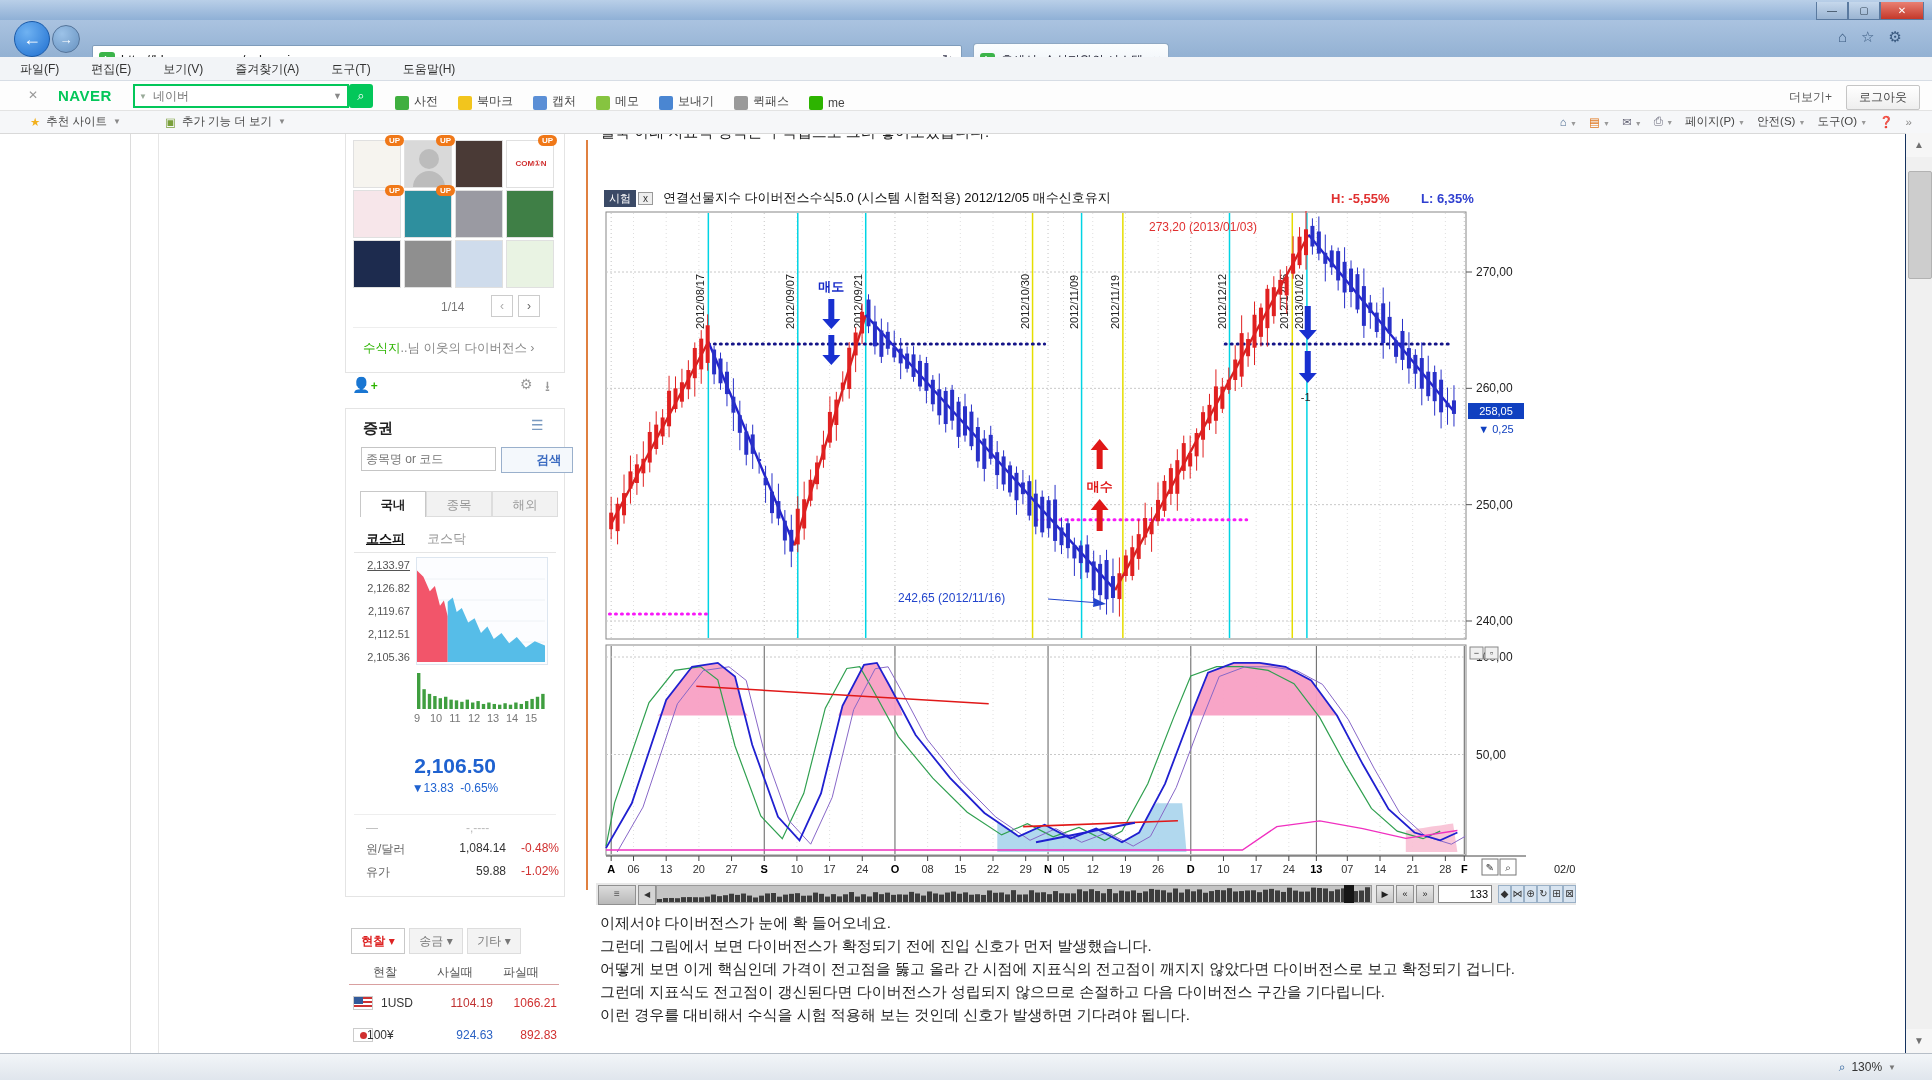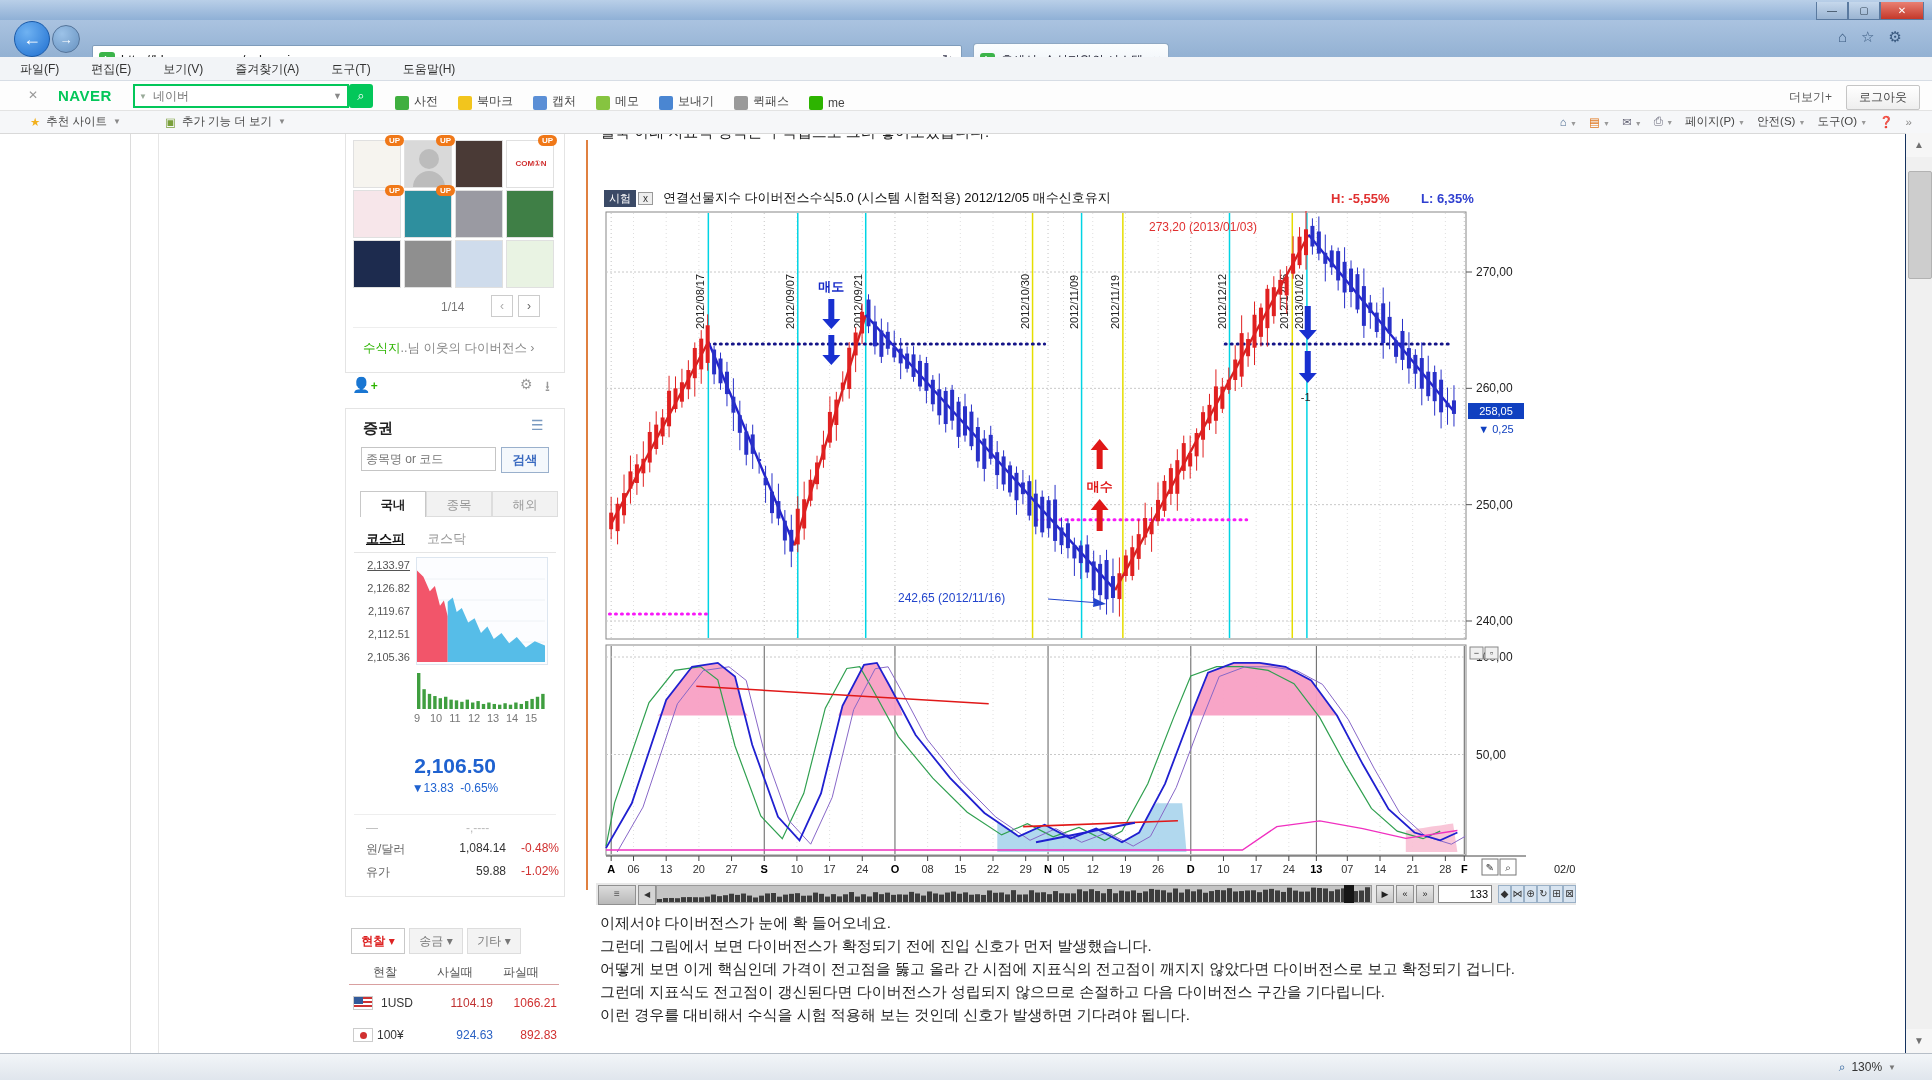--- a/index.html
+++ b/index.html
@@ -194,21 +194,21 @@
     </div>
 
     <span class="abs" style="left:352px;top:243px;font-size:15px;color:#666;">👤<span style="color:#2db400;font-weight:bold;font-size:12px;">+</span></span>
     <span class="abs" style="left:520px;top:243px;font-size:14px;color:#999;">⚙</span>
     <span class="abs" style="left:545px;top:243px;font-size:14px;color:#999;">⭳</span>
 
     <div class="sb-box" style="left:345px;top:275px;width:218px;height:487px;">
       <span class="abs" style="left:17px;top:10px;font-size:15px;font-weight:bold;color:#222;">증권</span>
       <span class="abs" style="left:185px;top:8px;color:#7a9ac0;font-size:14px;">☰</span>
       <input class="abs" style="left: 15px; top: 38px; width: 125px; height: 22px; border: 1px solid rgb(197, 197, 197); font-size: 12px; color: rgb(136, 136, 136); padding: 0px 4px;" placeholder="종목명 or 코드">
-      <span class="abs" style="left:155px;top:38px;width:46px;height:24px;border:1px solid #9ab0cc;background:#f4f8fc;color:#3a6ac0;font-weight:bold;font-size:12.5px;text-align:center;line-height:24px;">검색</span>
+      <span class="abs" style="left:155px;top:38px;width:46px;height:24px;border:1px solid #9ab0cc;background:#f4f8fc;color:#3a6ac0;font-weight:bold;font-size:12.5px;text-align:center;line-height:24px;padding-left:24px;">검색</span>
       <div id="stock-tabs" class="abs" style="left:14px;top:82px;width:198px;height:36px;">
           <div class="stock-tab" style="left: 0px; width: 66px; background: rgb(255, 255, 255); border-top: 1px solid rgb(200, 200, 200); border-right: 1px solid rgb(200, 200, 200); border-left: 1px solid rgb(200, 200, 200); border-image: initial; border-bottom: none; font-weight: bold; color: rgb(34, 34, 34);">국내</div>
           <div class="stock-tab" style="left: 66px; width: 66px; background: rgb(242, 242, 242); border: 1px solid rgb(221, 221, 221); color: rgb(153, 153, 153);">종목</div>
           <div class="stock-tab" style="left: 132px; width: 66px; background: rgb(242, 242, 242); border: 1px solid rgb(221, 221, 221); color: rgb(153, 153, 153);">해외</div>
         </div>
       <div id="stock-subtabs" class="abs" style="left:20px;top:120px;width:190px;height:20px;"><span style="font-weight: bold; color: rgb(17, 17, 17); text-decoration: underline; font-size: 13px; margin-right: 22px;">코스피</span><span style="color: rgb(153, 153, 153); font-size: 13px;">코스닥</span></div>
       <div class="abs" style="left:8px;top:143px;width:202px;height:1px;background:#e5e5e5;"></div>
       <div id="kospi-ylabels"></div>
       <div class="abs" style="left:70px;top:148px;width:130px;height:106px;border:1px solid #dde6f0;background:#fcfdff;"><svg width="128" height="104" viewBox="0 0 128 104">
             <line x1="0" y1="21" x2="128" y2="21" stroke="#eef2f6" stroke-width="1"></line>
@@ -281,21 +281,21 @@
         <div style="position: absolute; left: 4px; top: 26px; width: 210px; height: 1px; background: rgb(217, 160, 160);"></div>
         <div style="position: absolute; left: 8px; top: 38px; width: 20px; height: 14px; border: 1px solid rgb(204, 204, 204); box-sizing: border-box; background: repeating-linear-gradient(rgb(204, 51, 51) 0px, rgb(204, 51, 51) 2px, rgb(255, 255, 255) 2px, rgb(255, 255, 255) 4px);">
           <div style="position: absolute; left: 0px; top: 0px; width: 9px; height: 7px; background: rgb(51, 90, 154);"></div>
         </div>
         <div style="position: absolute; left: 36px; top: 38px; font-size: 12px; color: rgb(51, 51, 51);">1USD</div>
         <div style="position: absolute; left: 78px; top: 38px; width: 70px; text-align: right; font-size: 12px; color: rgb(192, 50, 50);">1104.19</div>
         <div style="position: absolute; left: 150px; top: 38px; width: 62px; text-align: right; font-size: 12px; color: rgb(208, 48, 48);">1066.21</div>
         <div style="position: absolute; left: 8px; top: 70px; width: 20px; height: 14px; border: 1px solid rgb(204, 204, 204); box-sizing: border-box; background: rgb(255, 255, 255);">
           <div style="position: absolute; left: 6px; top: 3px; width: 7px; height: 7px; border-radius: 50%; background: rgb(208, 48, 48);"></div>
         </div>
-        <div style="position: absolute; left: 32px; top: 70px; font-size: 12px; color: rgb(51, 51, 51);">100¥</div>
+        <div style="position: absolute; left: 22px; top: 70px; font-size: 12px; color: rgb(51, 51, 51);">100¥</div>
         <div style="position: absolute; left: 78px; top: 70px; width: 70px; text-align: right; font-size: 12px; color: rgb(43, 98, 196);">924.63</div>
         <div style="position: absolute; left: 150px; top: 70px; width: 62px; text-align: right; font-size: 12px; color: rgb(208, 48, 48);">892.83</div>
       </div>
 
     <div class="abs" style="left:586px;top:7px;width:2px;height:750px;background:#e08040;"></div>
 
     <div class="abs" id="chart" style="left:596px;top:35px;width:980px;height:722px;margin-top:19px;">
       <div class="abs" style="left:8px;top:2px;display:flex;align-items:center;gap:2px;">
         <span style="background:#3b4a66;color:#fff;font-size:11px;padding:1px 5px;">시험</span>
         <span style="border:1px solid #999;color:#333;font-size:10px;padding:0 4px;background:#eee;">x</span>

